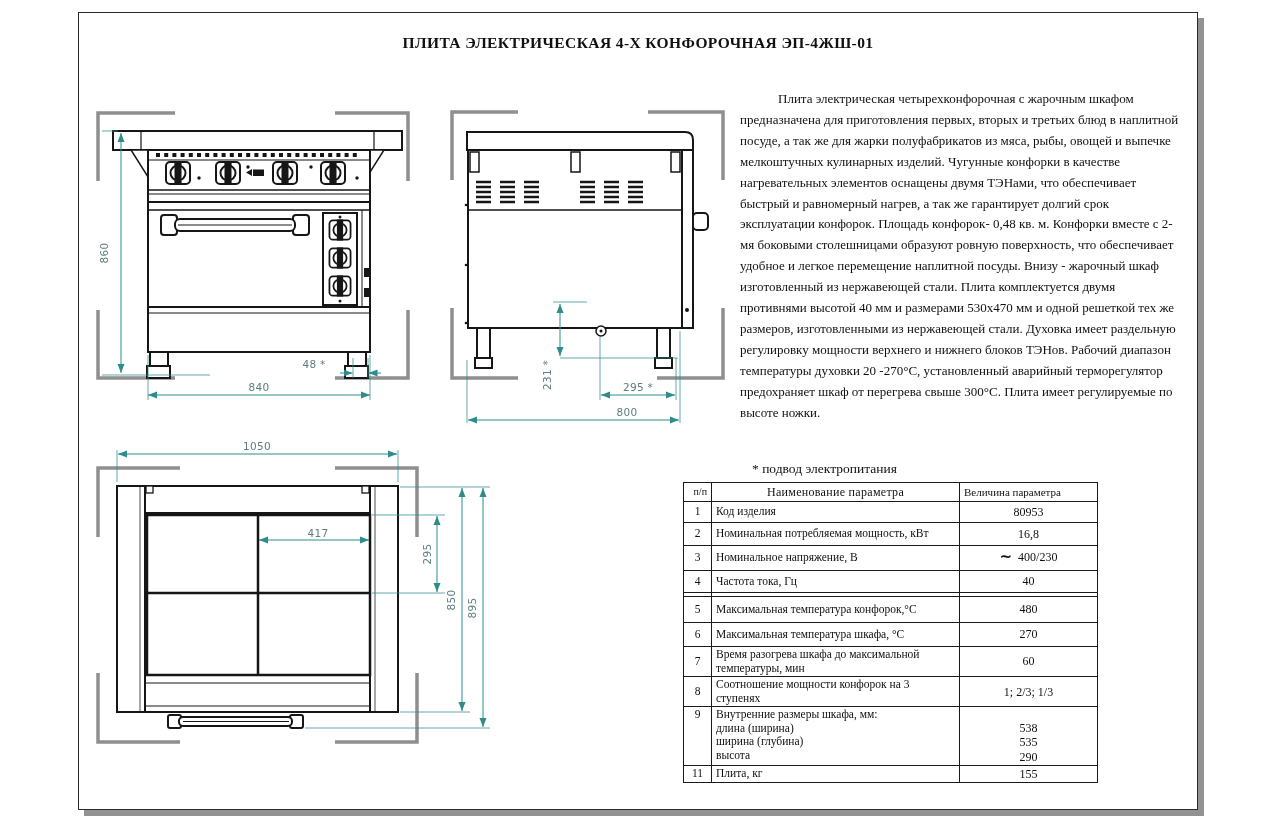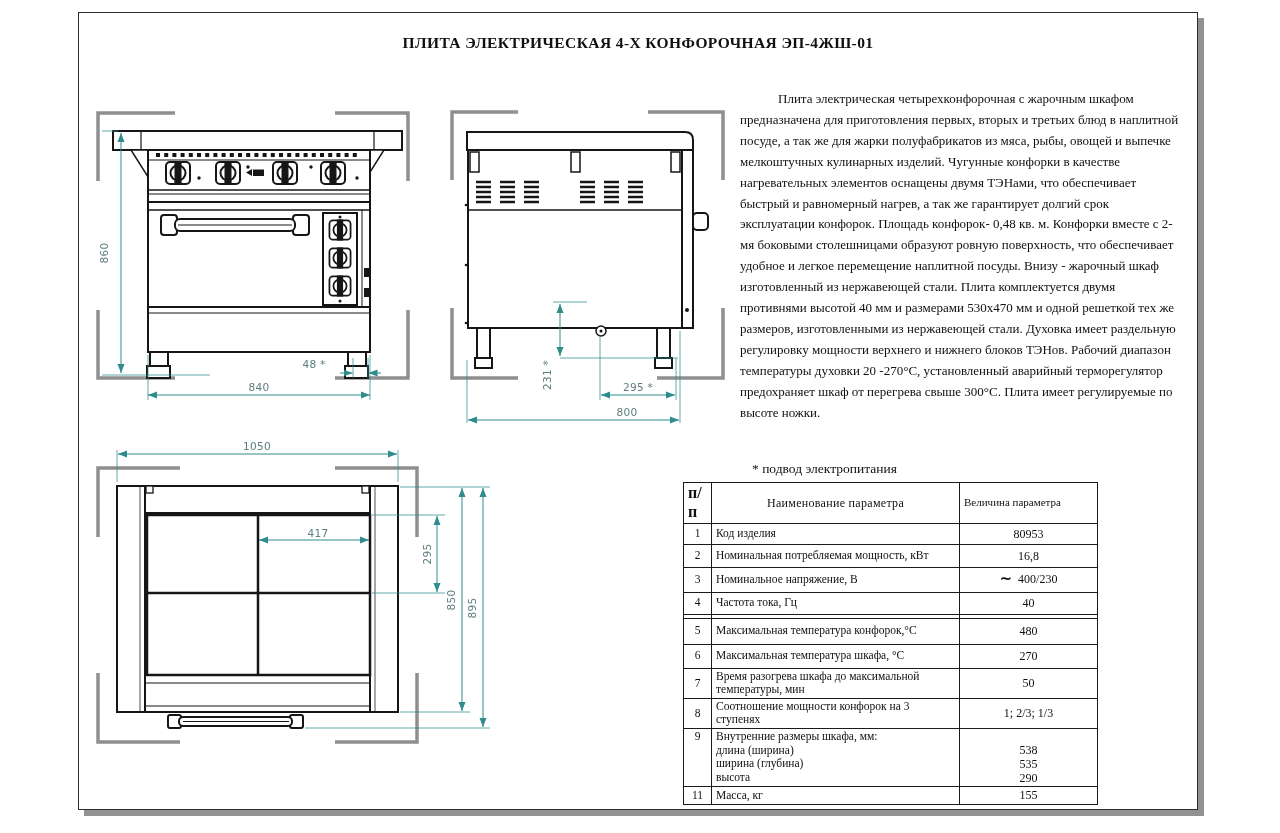--- a/index.html
+++ b/index.html
@@ -18,21 +18,21 @@
         font-size:13px;line-height:20.9px;text-indent:38px;}
   .footnote{position:absolute;left:752px;top:461px;z-index:2;font-size:13.5px;font-family:Liberation Serif, serif;}
   
   .tbl{position:absolute;left:683px;top:482px;width:414px;z-index:2;
        border-collapse:collapse;table-layout:fixed;background:#fff;}
   .tbl td,.tbl th{border:1px solid #1a1a1a;padding:1px 4px;
        font-family:"Liberation Serif",serif;font-size:11.5px;font-weight:normal;
        line-height:1.18;vertical-align:middle;text-align:left;overflow:hidden;}
   .tbl .c-num{text-align:center;font-size:11.5px;}
   .tbl .c-val{text-align:center;font-size:12px;}
-  .tbl .h-num{text-align:left;font-size:16px;font-weight:bold;}
+  .tbl .h-num{text-align:right;font-size:10px;}
   .tbl .h-name{text-align:center;font-size:12px;letter-spacing:.3px;}
   .tbl .h-val{font-size:11px;}
   .tbl tr.gap td{border-top:none;border-bottom:none;padding:0;height:3px;}
   .tilde{font-family:"DejaVu Sans",sans-serif;font-size:15px;font-weight:bold;
          vertical-align:-1px;letter-spacing:0;margin-right:6px;}
   .subline{white-space:nowrap;}
   
   .stv{stroke:#161616;fill:none;}
   .brk{stroke:#8f8f8f;stroke-width:3.5;fill:none;}
   .diml{stroke:#2f8c8c;stroke-width:1;fill:none;}
@@ -289,21 +289,21 @@
       <td class="c-val">480</td>
     </tr>
     <tr style="height:24px">
       <td class="c-num">6</td>
       <td>Максимальная температура шкафа, °С</td>
       <td class="c-val">270</td>
     </tr>
     <tr style="height:30px">
       <td class="c-num">7</td>
       <td>Время разогрева шкафа до максимальной температуры, мин</td>
-      <td class="c-val">50</td>
+      <td class="c-val">60</td>
     </tr>
     <tr style="height:18px">
       <td class="c-num">8</td>
       <td>Соотношение мощности конфорок на 3 ступенях</td>
       <td class="c-val">1; 2/3; 1/3</td>
     </tr>
     <tr style="height:54px">
       <td class="c-num" style="vertical-align:top">9</td>
       <td style="vertical-align:top">
         <div class="subline">Внутренние размеры шкафа, мм:</div>
@@ -313,19 +313,19 @@
       </td>
       <td class="c-val" style="vertical-align:top">
         <div style="height:13px"></div>
         <div>538</div>
         <div>535</div>
         <div>290</div>
       </td>
     </tr>
     <tr style="height:17px">
       <td class="c-num">11</td>
-      <td>Масса, кг</td>
+      <td>Плита, кг</td>
       <td class="c-val">155</td>
     </tr>
   </tbody>
     </table>
 
 </div>
 
 </body></html>

